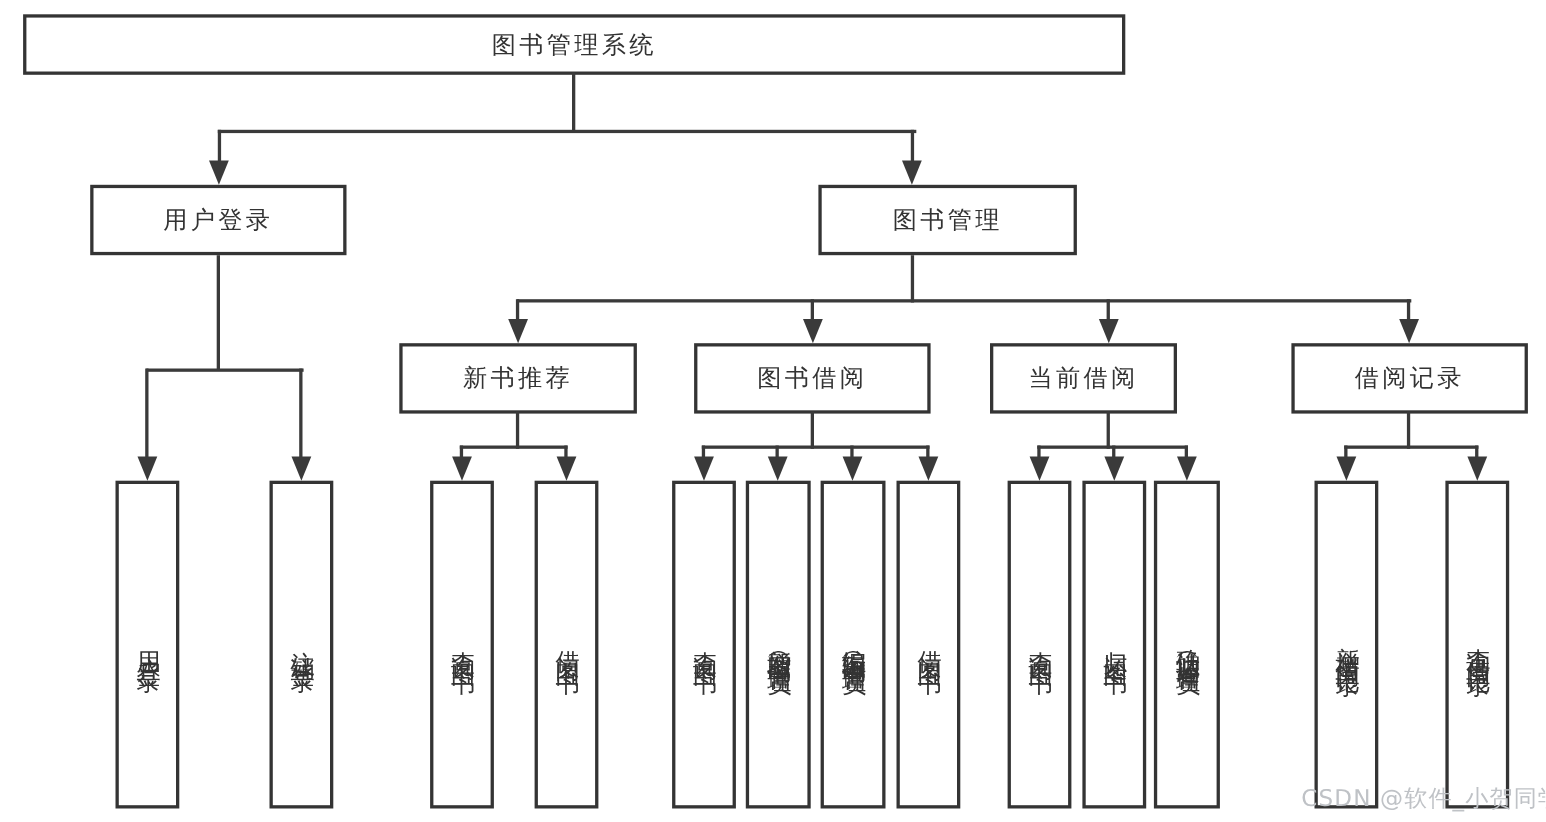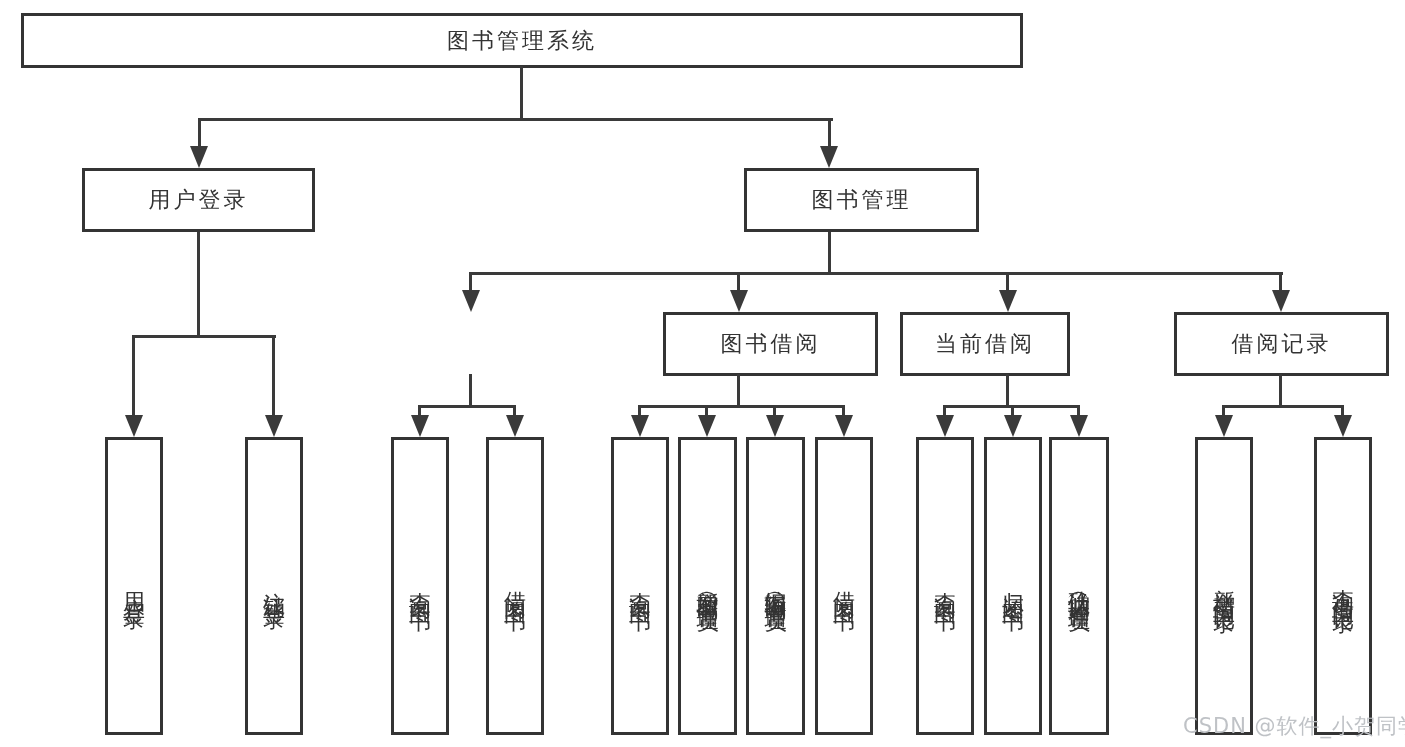--- a/index.html
+++ b/index.html
@@ -63,21 +63,24 @@
     <span class="lbl">图书管理系统</span>
   </div>
 
   <div class="node" style="left:82px;top:168px;width:233px;height:64px;">
     <span class="lbl">用户登录</span>
   </div>
   <div class="node" style="left:712px;top:168px;width:235px;height:64px;margin-left:32px;">
     <span class="lbl">图书管理</span>
   </div>
 
-  <div class="node" style="left:631px;top:312px;width:215px;height:64px;margin-left:32px;">
+  <div class="node" style="left:363px;top:312px;width:216px;height:64px;">
+    <span class="lbl">新书推荐</span>
+  </div>
+  <div class="node" style="left:631px;top:312px;width:215px;height:64px;">
     <span class="lbl">图书借阅</span>
   </div>
   <div class="node" style="left:900px;top:312px;width:170px;height:64px;">
     <span class="lbl">当前借阅</span>
   </div>
   <div class="node" style="left:1174px;top:312px;width:215px;height:64px;">
     <span class="lbl">借阅记录</span>
   </div>
 
   <div class="node leaf" style="left:105px;top:437px;width:58px;height:298px;">

